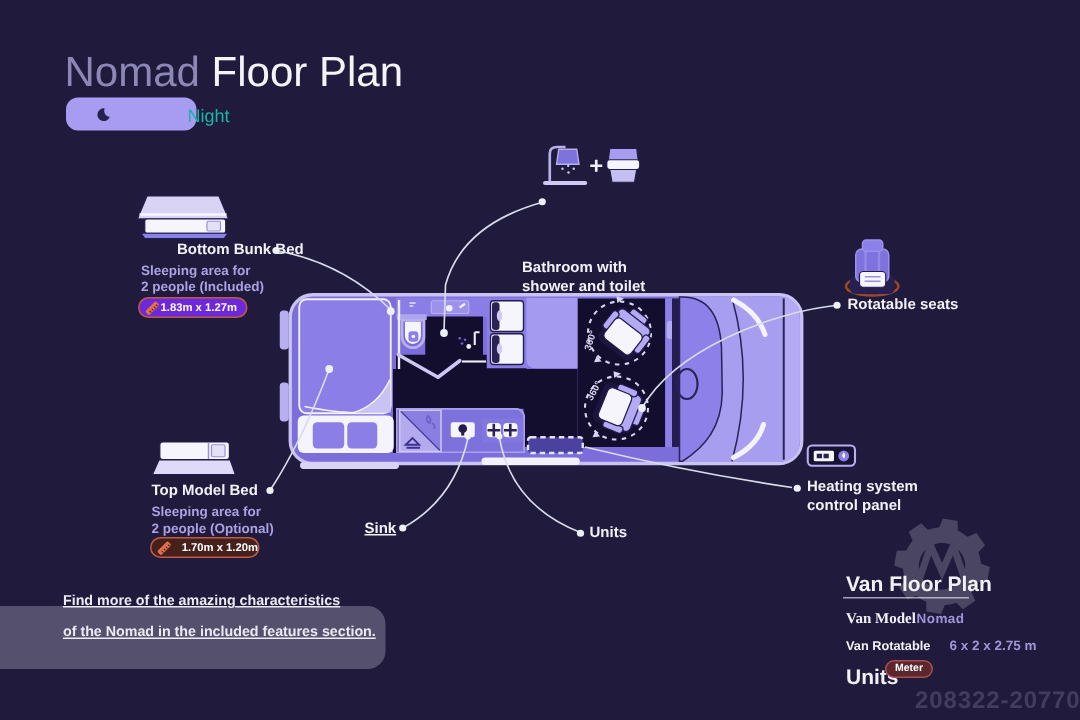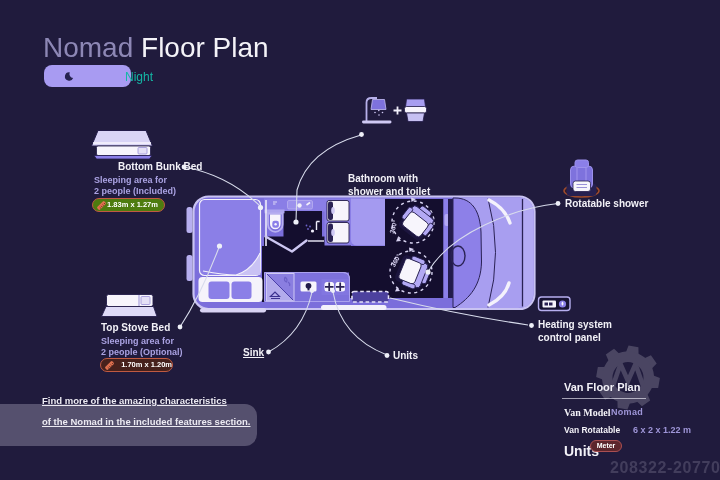--- a/index.html
+++ b/index.html
@@ -19,63 +19,63 @@
 <svg class="abs" style="left:63px;top:70.5px;" width="11" height="11" viewBox="0 0 14 14">
     <path d="M8.6 1.6 A5.4 5.4 0 1 0 12.9 8.9 A5.2 5.2 0 0 1 8.6 1.6 Z" fill="#262250"></path>
   </svg>
 
 <div class="abs" style="left:81px;top:69.5px;font-size:12px;font-weight:normal;color:#14b8a6;margin-left:44px;">Night</div>
 
 <div class="abs lbl" style="left:94px;top:160px;padding-left:24px;">Bottom Bunk Bed</div>
 
 <div class="abs sub" style="left:94px;top:175px;">Sleeping area for<br>2 people (Included)</div>
 
-<div class="abs" style="left:92px;top:198px;width:63px;height:12px;border:1.5px solid #c05a41;background:#4d7c0f;border-radius:8px;color:#fff;font-weight:bold;font-size:7.5px;line-height:12px;text-align:center;padding-left:8px;">1.83m x 1.27m</div>
+<div class="abs" style="left:92px;top:198px;width:63px;height:12px;border:1.5px solid #c05a41;background:#6d28d9;border-radius:8px;color:#fff;font-weight:bold;font-size:7.5px;line-height:12px;text-align:center;padding-left:8px;">1.83m x 1.27m</div>
 <svg class="abs" style="left:96px;top:200px;" width="11" height="11" viewBox="0 0 11 11">
     <g transform="rotate(45 5.5 5.5)">
       <rect x="3.6" y="0.5" width="3.8" height="10" rx="1.2" fill="#e0714f"></rect>
       <path d="M5.5,2 h1.6 M5.5,4 h1.6 M5.5,6 h1.6 M5.5,8 h1.6" stroke="#46211c" stroke-width=".7"></path>
     </g>
   </svg>
 
-<div class="abs lbl" style="left:101px;top:321px;">Top Stove Bed</div>
+<div class="abs lbl" style="left:101px;top:321px;">Top Model Bed</div>
 
 <div class="abs sub" style="left:101px;top:336px;">Sleeping area for<br>2 people (Optional)</div>
 
 <div class="abs" style="left:100px;top:358px;width:63px;height:12px;border:1.5px solid #c05a41;background:#46211c;border-radius:8px;color:#fff;font-weight:bold;font-size:7.5px;line-height:12px;text-align:right;padding-left:8px;">1.70m x 1.20m</div>
 <svg class="abs" style="left:104px;top:360px;" width="11" height="11" viewBox="0 0 11 11">
     <g transform="rotate(45 5.5 5.5)">
       <rect x="3.6" y="0.5" width="3.8" height="10" rx="1.2" fill="#e0714f"></rect>
       <path d="M5.5,2 h1.6 M5.5,4 h1.6 M5.5,6 h1.6 M5.5,8 h1.6" stroke="#46211c" stroke-width=".7"></path>
     </g>
   </svg>
 
 <div class="abs lbl" style="left:348px;top:127px;margin-top:45px;">Bathroom with<br>shower and toilet</div>
 
-<div class="abs lbl" style="left:565px;top:197px;">Rotatable shower</div>
+<div class="abs lbl" style="left:565px;top:197px;">Rotatable seats</div>
 
 <div class="abs lbl" style="left:538px;top:318px;">Heating system<br>control panel</div>
 
 <div class="abs lbl" style="left:243px;top:346px;text-decoration:underline;">Sink</div>
 
 <div class="abs lbl" style="left:393px;top:349px;">Units</div>
 
 <div class="abs" style="left:-14px;top:404px;width:271px;height:42px;background:#55506e;border-radius:12px;"></div>
 
 <div class="abs" style="left:42px;top:390px;font-size:9.5px;font-weight:bold;color:#eceaf2;line-height:21px;text-decoration:underline;">Find more of the amazing characteristics<br>of the Nomad in the included features section.</div>
 
-<div class="abs" style="left:564px;top:381px;font-size:11px;font-weight:bold;color:#f2f1f7;">Van Floor Plan</div>
+<div class="abs" style="left:564px;top:381px;font-size:14px;font-weight:bold;color:#f2f1f7;">Van Floor Plan</div>
 
 <div class="abs" style="left:562px;top:398px;width:84px;height:1px;background:rgba(235,233,245,.65);"></div>
 
 <div class="abs" style="left:564px;top:407px;font-size:10px;font-weight:bold;color:#f2f1f7;font-family:Liberation Serif, serif;">Van Model</div>
 <div class="abs" style="left:611px;top:407px;font-size:9px;font-weight:bold;color:#9f96d8;letter-spacing:.3px;">Nomad</div>
 
 <div class="abs" style="left:564px;top:425px;font-size:8.5px;font-weight:bold;color:#f2f1f7;">Van Rotatable</div>
-<div class="abs" style="left:633px;top:425px;font-size:9px;font-weight:bold;color:#9f96d8;">6 x 2 x 1.22 m</div>
+<div class="abs" style="left:633px;top:425px;font-size:9px;font-weight:bold;color:#9f96d8;">6 x 2 x 2.75 m</div>
 
 <div class="abs" style="left:564px;top:443px;font-size:14px;font-weight:bold;color:#f2f1f7;">Units</div>
 
 <div class="abs" style="left:590px;top:440px;width:30px;height:10px;border:1.5px solid #a94f52;background:#5c262d;border-radius:7px;color:#fff;font-weight:bold;font-size:7px;line-height:10px;text-align:center;">Meter</div>
 
 <div class="abs" style="left:610px;top:459px;font-size:16px;font-weight:bold;color:rgba(124,118,145,.38);letter-spacing:.6px;white-space:nowrap;">208322-20770352</div>
 
 <svg class="abs" style="left:0;top:0;z-index:-1;" width="720" height="480" viewBox="0 0 720 480">
 
   <g opacity="0.38">

